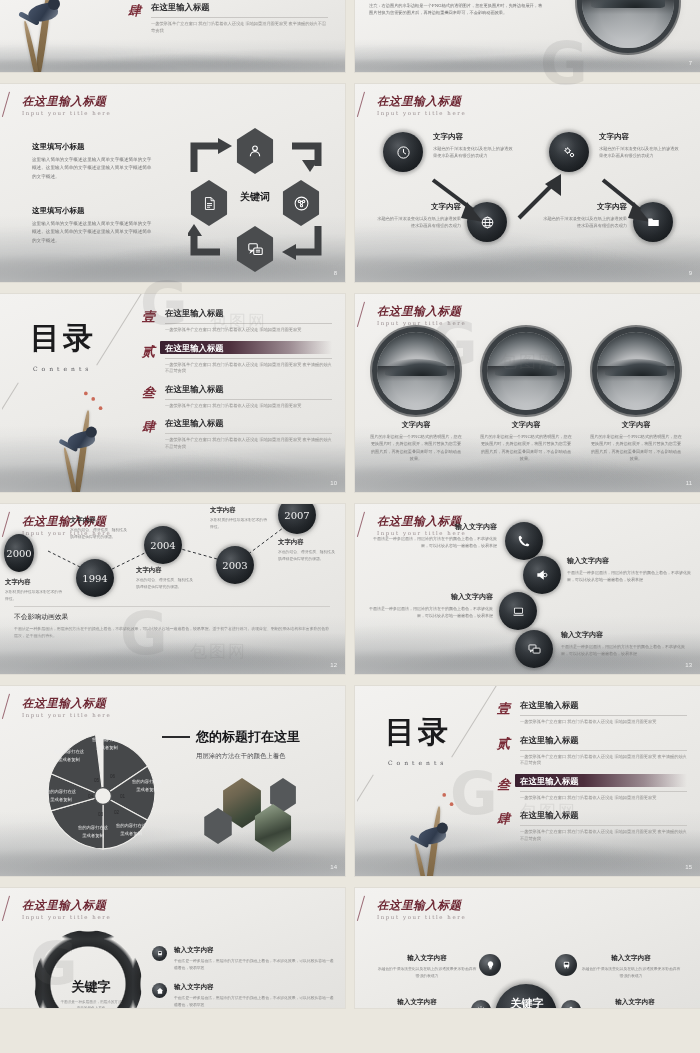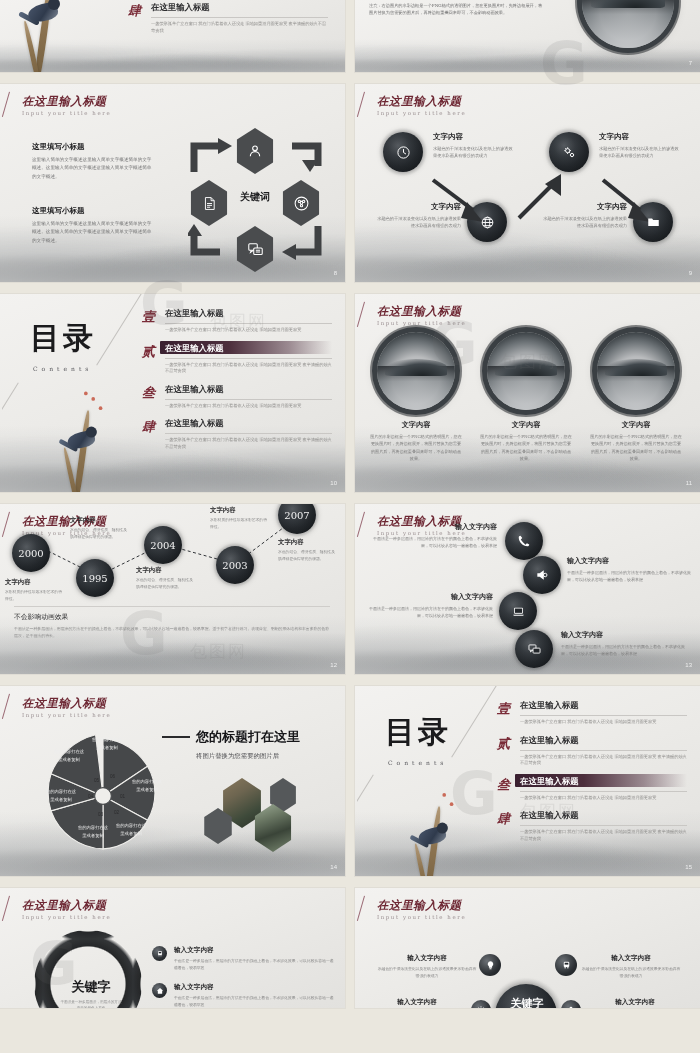--- a/index.html
+++ b/index.html
@@ -449,30 +449,30 @@
     <div class="ttl">
       <div class="slash"></div>
       <div class="cn">在这里输入标题</div>
       <div class="en">Input your title here</div>
     </div>
 
     <svg style="position:absolute;left:0;top:0;width:345px;height:170px">
       <path d="M48 47 L98 72 L163 40 L235 60 L295 15" stroke="#33363a" stroke-width="1" stroke-dasharray="3 2.5" fill="none"></path>
     </svg>
 
-    <div class="blot" style="left:12px;top:30px;width:38px;height:38px">
+    <div class="blot" style="left:4px;top:30px;width:30px;height:38px">
       <span class="yr">2000</span>
     </div>
     <div style="position:absolute;left:5px;top:74px;width:60px">
       <div class="h-cn" style="font-size:6.4px">文字内容</div>
       <div style="font-size:3.8px;color:#8a8a8a;line-height:1.8;margin-top:2px;font-family:'DejaVu Serif',serif">水彩材质的特性导致水彩艺术的特殊性。</div>
     </div>
 
     <div class="blot" style="left:76px;top:55px;width:38px;height:38px">
-      <span class="yr">1995</span>
+      <span class="yr">1994</span>
     </div>
     <div style="position:absolute;left:70px;top:12px;width:60px">
       <div class="h-cn" style="font-size:6.4px">文字内容</div>
       <div style="font-size:3.8px;color:#8a8a8a;line-height:1.8;margin-top:2px;font-family:'DejaVu Serif',serif">水色的结合、透明性质、随机性及肌理都是值得研究的课题。</div>
     </div>
 
     <div class="blot" style="left:144px;top:22px;width:38px;height:38px">
       <span class="yr">2004</span>
     </div>
     <div style="position:absolute;left:136px;top:62px;width:60px">
@@ -592,21 +592,21 @@
       <div class="fan-txt" style="left:6px;top:62px;width:34px">您的内容打在这里或者复制</div>
       <div class="fan-txt" style="left:14px;top:22px;width:34px">您的内容打在这里或者复制</div>
       <div class="fan-txt" style="left:52px;top:10px;width:34px">您的内容打在这里或者复制</div>
     </div>
 
     <div style="position:absolute;left:162px;top:42px;width:158px">
       <div style="display:flex;align-items:center;gap:6px">
         <div style="width:28px;height:1.4px;background:#2a2a2c"></div>
         <div style="font-size:13px;font-weight:700;color:#17171a;font-family:'DejaVu Serif',serif">您的标题打在这里</div>
       </div>
-      <div style="font-size:6.4px;color:#4d4d50;margin-top:6px;margin-left:34px;font-family:'DejaVu Serif',serif">将图片替换为您需要的图片后</div>
+      <div style="font-size:6.4px;color:#4d4d50;margin-top:6px;margin-left:34px;font-family:'DejaVu Serif',serif">用层涂的方法在干的颜色上着色</div>
     </div>
 
     <div style="position:absolute;left:196px;top:92px;width:120px;height:74px">
       <div class="photo-hex ph-a" style="left:24px;top:0;width:44px;height:50px"></div>
       <div class="photo-hex ph-c" style="left:72px;top:0;width:30px;height:34px"></div>
       <div class="photo-hex ph-c" style="left:6px;top:30px;width:32px;height:36px"></div>
       <div class="photo-hex ph-b" style="left:56px;top:26px;width:42px;height:48px"></div>
     </div>
     <div class="pgno">14</div>
   </div>

